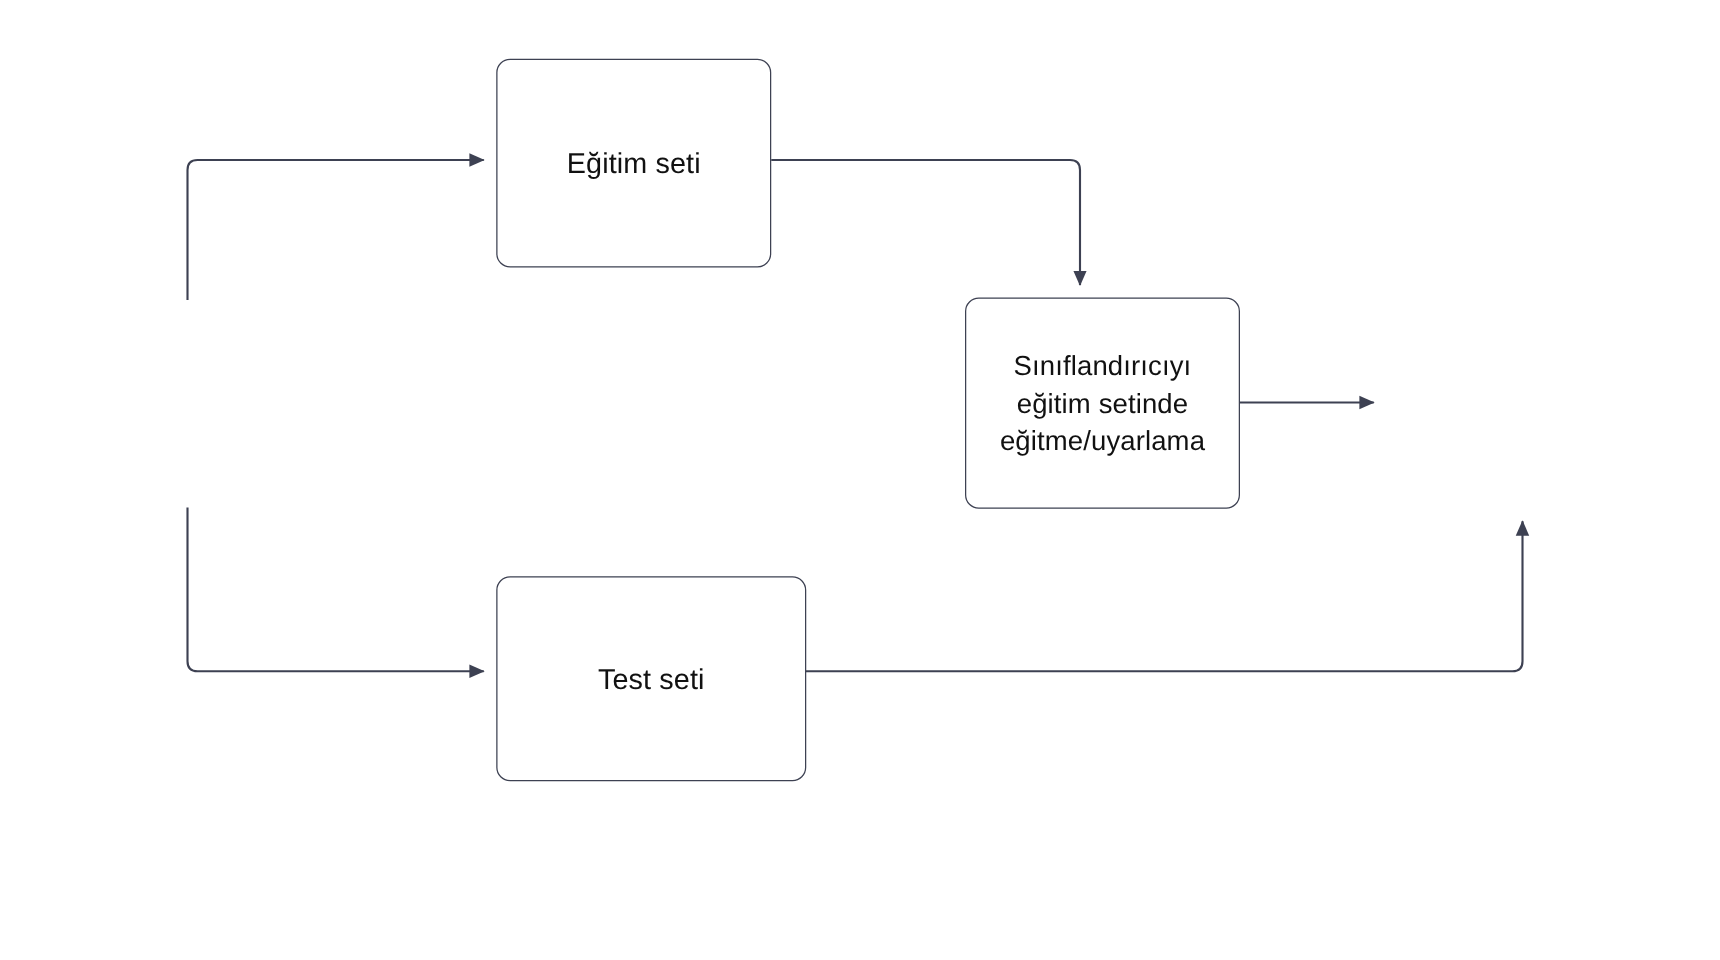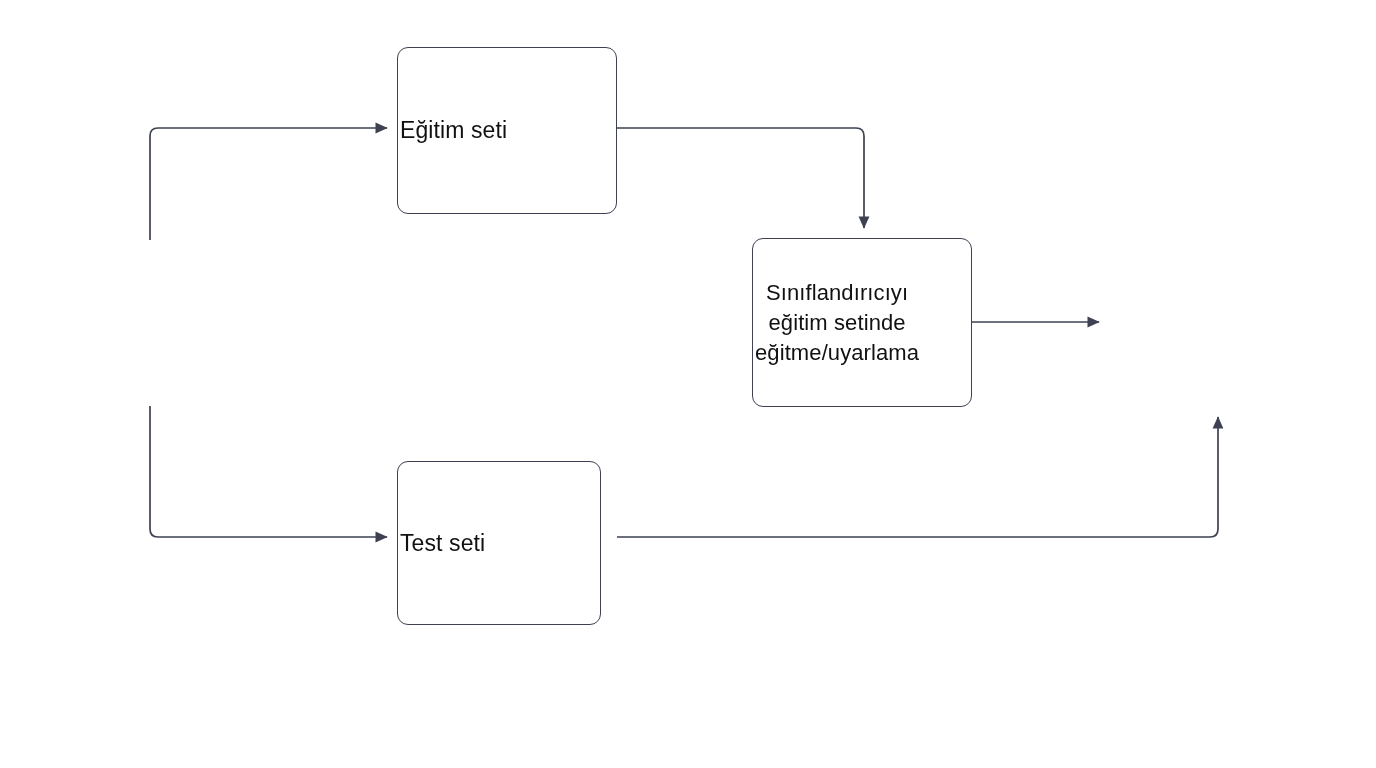--- a/index.html
+++ b/index.html
@@ -26,39 +26,40 @@
     height: 768px;
   }
   .node {
     position: absolute;
     box-sizing: border-box;
     background: #ffffff;
     border: 1.8px solid #3d4152;
     border-radius: 11px;
     display: flex;
     align-items: center;
+    justify-content: center;
     text-align: center;
     z-index: 2;
   }
   .node-label {
     color: #111111;
     font-size: 23px;
     line-height: 29px;
     letter-spacing: 0.1px;
     white-space: pre-line;
     padding: 0 2px;
   }
   .node-multiline .node-label {
     font-size: 22px;
     line-height: 30px;
   }
   #n-split   { left: 40px;   top: 240px; width: 220px; height: 166px; }
   #n-train   { left: 397px;  top: 47px;  width: 220px; height: 167px; }
-  #n-test    { left: 397px;  top: 461px; width: 204px; height: 164px; }
-  #n-fit     { left: 752px;  top: 238px; width: 220px; height: 169px; }
+  #n-test    { left: 397px;  top: 461px; width: 248px; height: 164px; }
+  #n-fit     { left: 772px;  top: 238px; width: 220px; height: 169px; }
   #n-eval    { left: 1109px; top: 238px; width: 220px; height: 169px; }
 </style>
 </head>
 <body>
 
 <div id="canvas">
 
   <svg id="edges" viewBox="0 0 1376 768" xmlns="http://www.w3.org/2000/svg">
     <defs>
       <marker id="arrow-r" viewBox="0 0 10 10" refX="9.4" refY="5" markerWidth="7.2" markerHeight="7.2" orient="auto-start-reverse">

